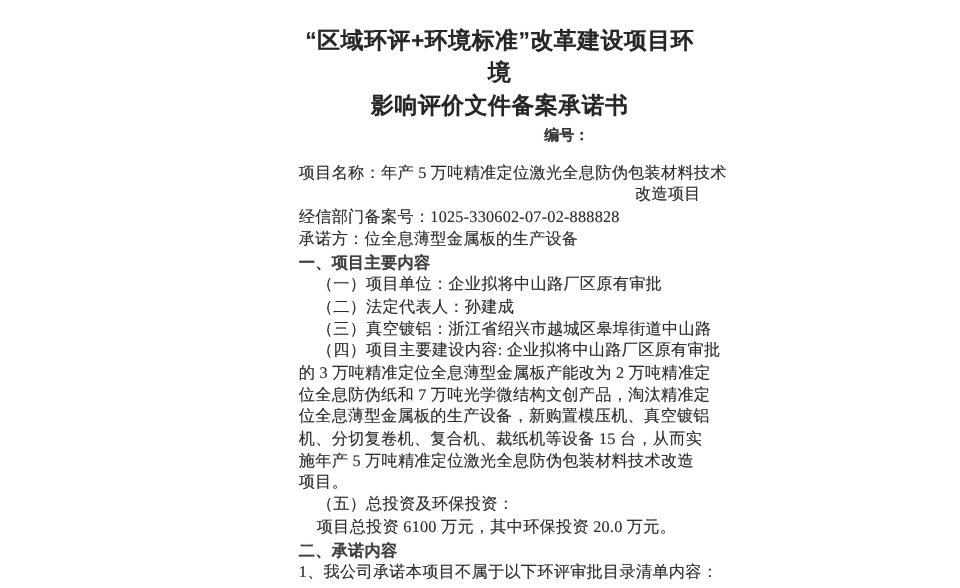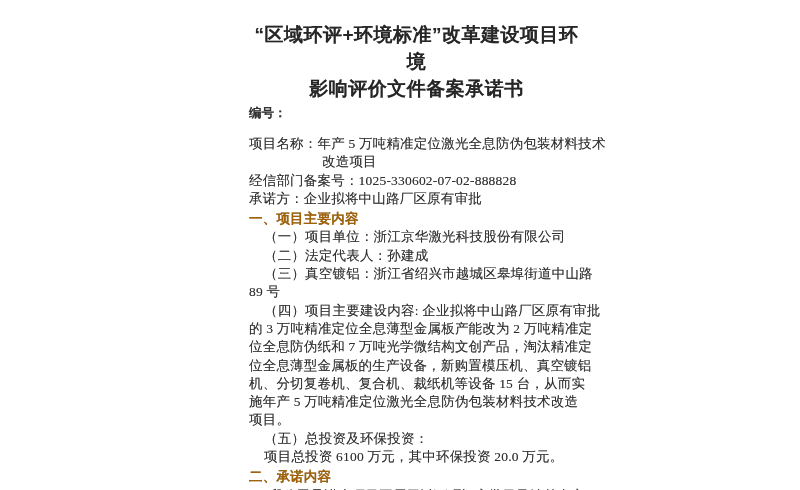--- a/index.html
+++ b/index.html
@@ -24,41 +24,41 @@
     text-align: center;
     font-family: "Liberation Sans", sans-serif;
     font-weight: bold;
     font-size: 19px;
     line-height: 27px;
     color: #262626;
     letter-spacing: 0.5px;
   }
   .number-row {
     margin-top: 3px;
-    text-align: left;
+    text-align: right;
     padding-right: 93px;
     font-family: "Liberation Sans", sans-serif;
     font-weight: bold;
     font-size: 12.5px;
     color: #333333;
   }
   .body-block {
     margin-top: 13px;
     font-size: 13.5px;
     line-height: 18.3px;
     letter-spacing: 0.2px;
     color: #2f2f2f;
   }
   .ln { white-space: nowrap; }
   .ind { padding-left: 15px; }
-  .ind-deep { padding-left: 73px; }
+  .ind-deep { padding-left: 73px; text-align: right; }
   .hd {
     font-family: "Liberation Sans", sans-serif;
     font-weight: bold;
-    color: #a16207;
+    color: #404040;
     margin-top: 2px;
   }
 </style>
 </head>
 <body>
 
 <div class="page">
   <div class="doc">
 
     <div class="title">
@@ -67,26 +67,25 @@
     </div>
 
     <div class="number-row">
       <span>编号：</span>
     </div>
 
     <div class="body-block">
       <div class="ln">项目名称：年产 5 万吨精准定位激光全息防伪包装材料技术</div>
       <div class="ln ind-deep">改造项目</div>
       <div class="ln">经信部门备案号：1025-330602-07-02-888828</div>
-      <div class="ln">承诺方：企业拟将中山路厂区原有审批</div>
+      <div class="ln">承诺方：位全息薄型金属板的生产设备</div>
       <div class="ln hd">一、项目主要内容</div>
-      <div class="ln ind">（一）项目单位：浙江京华激光科技股份有限公司</div>
+      <div class="ln ind">（一）项目单位：企业拟将中山路厂区原有审批</div>
       <div class="ln ind">（二）法定代表人：孙建成</div>
       <div class="ln ind">（三）真空镀铝：浙江省绍兴市越城区皋埠街道中山路</div>
-      <div class="ln">89 号</div>
       <div class="ln ind">（四）项目主要建设内容: 企业拟将中山路厂区原有审批</div>
       <div class="ln">的 3 万吨精准定位全息薄型金属板产能改为 2 万吨精准定</div>
       <div class="ln">位全息防伪纸和 7 万吨光学微结构文创产品，淘汰精准定</div>
       <div class="ln">位全息薄型金属板的生产设备，新购置模压机、真空镀铝</div>
       <div class="ln">机、分切复卷机、复合机、裁纸机等设备 15 台，从而实</div>
       <div class="ln">施年产 5 万吨精准定位激光全息防伪包装材料技术改造</div>
       <div class="ln">项目。</div>
       <div class="ln ind">（五）总投资及环保投资：</div>
       <div class="ln ind">项目总投资 6100 万元，其中环保投资 20.0 万元。</div>
       <div class="ln hd">二、承诺内容</div>

